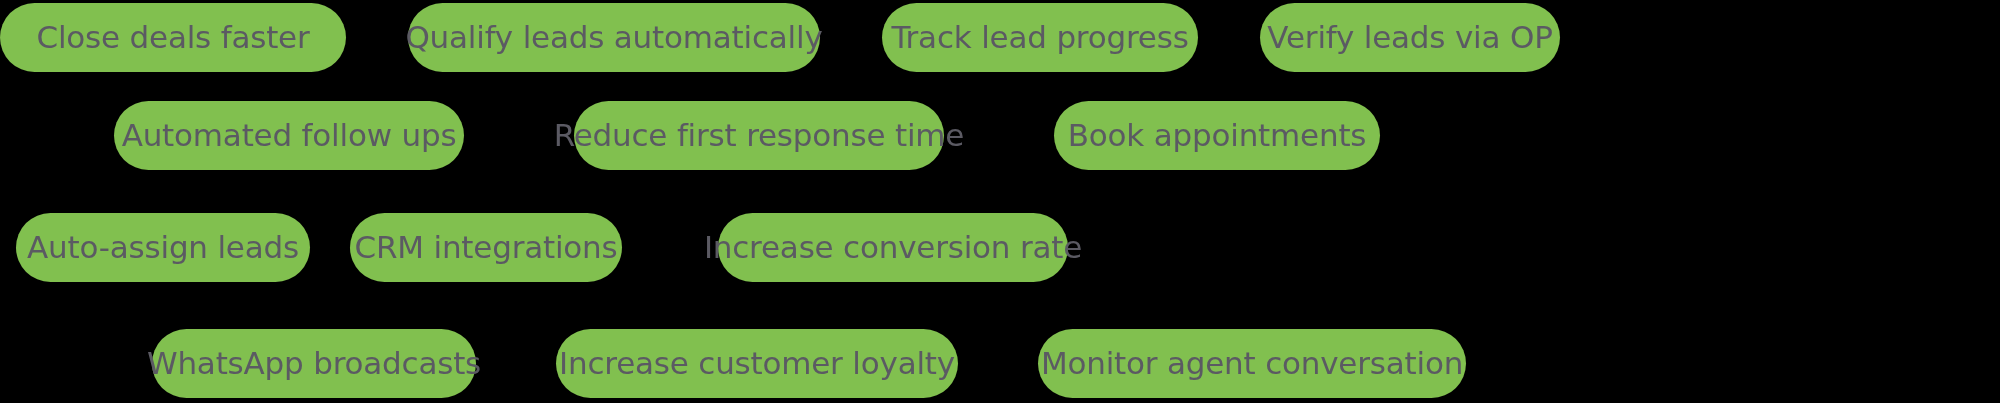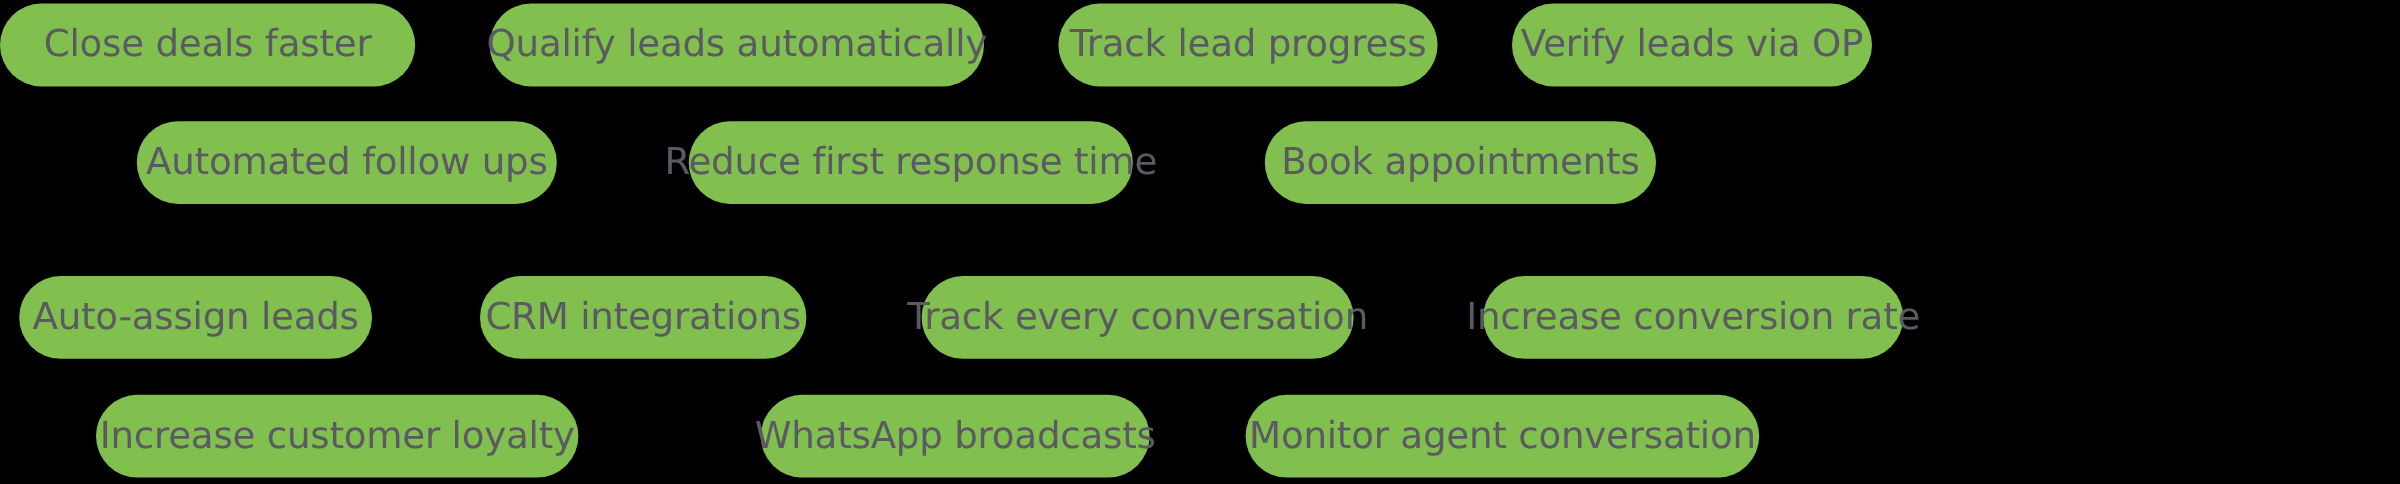--- a/index.html
+++ b/index.html
@@ -23,21 +23,21 @@
   .tag-row {
     position: absolute;
     left: 0;
     width: 2000px;
     height: 69px;
     display: flex;
     align-items: center;
   }
   .tag-row-1 { top: 3px; }
   .tag-row-2 { top: 101px; }
-  .tag-row-3 { top: 230px; gap: 12px; }
+  .tag-row-3 { top: 213px; }
   .tag-row-4 { top: 329px; }
 
   .tag-pill {
     height: 69px;
     box-sizing: border-box;
     background: #81c04f;
     border-radius: 36px;
     display: flex;
     align-items: center;
     justify-content: center;
@@ -85,36 +85,33 @@
     </div>
     <div class="tag-pill" style="margin-left:62px;width:300px;">
       <span class="tag-label">Verify leads via OP</span>
     </div>
   </div>
 
   <div class="tag-row tag-row-3">
     <div class="tag-pill" style="margin-left:16px;width:294px;">
       <span class="tag-label">Auto-assign leads</span>
     </div>
-    <div class="tag-pill" style="margin-left:78px;width:272px;">
+    <div class="tag-pill" style="margin-left:40px;width:272px;">
       <span class="tag-label">CRM integrations</span>
-    </div>
-    <div class="tag-pill" style="margin-left:84px;width:360px;">
-      <span class="tag-label">Track every conversation</span>
     </div>
     <div class="tag-pill" style="margin-left:96px;width:350px;align-items:center;">
       <span class="tag-label">Increase conversion rate</span>
     </div>
   </div>
 
   <div class="tag-row tag-row-4">
+    <div class="tag-pill" style="margin-left:152px;width:324px;">
+      <span class="tag-label">WhatsApp broadcasts</span>
+    </div>
     <div class="tag-pill" style="margin-left:80px;width:402px;">
       <span class="tag-label">Increase customer loyalty</span>
-    </div>
-    <div class="tag-pill" style="margin-left:152px;width:324px;">
-      <span class="tag-label">WhatsApp broadcasts</span>
     </div>
     <div class="tag-pill" style="margin-left:80px;width:428px;">
       <span class="tag-label">Monitor agent conversation</span>
     </div>
   </div>
 
 </div>
 
 </body></html>

